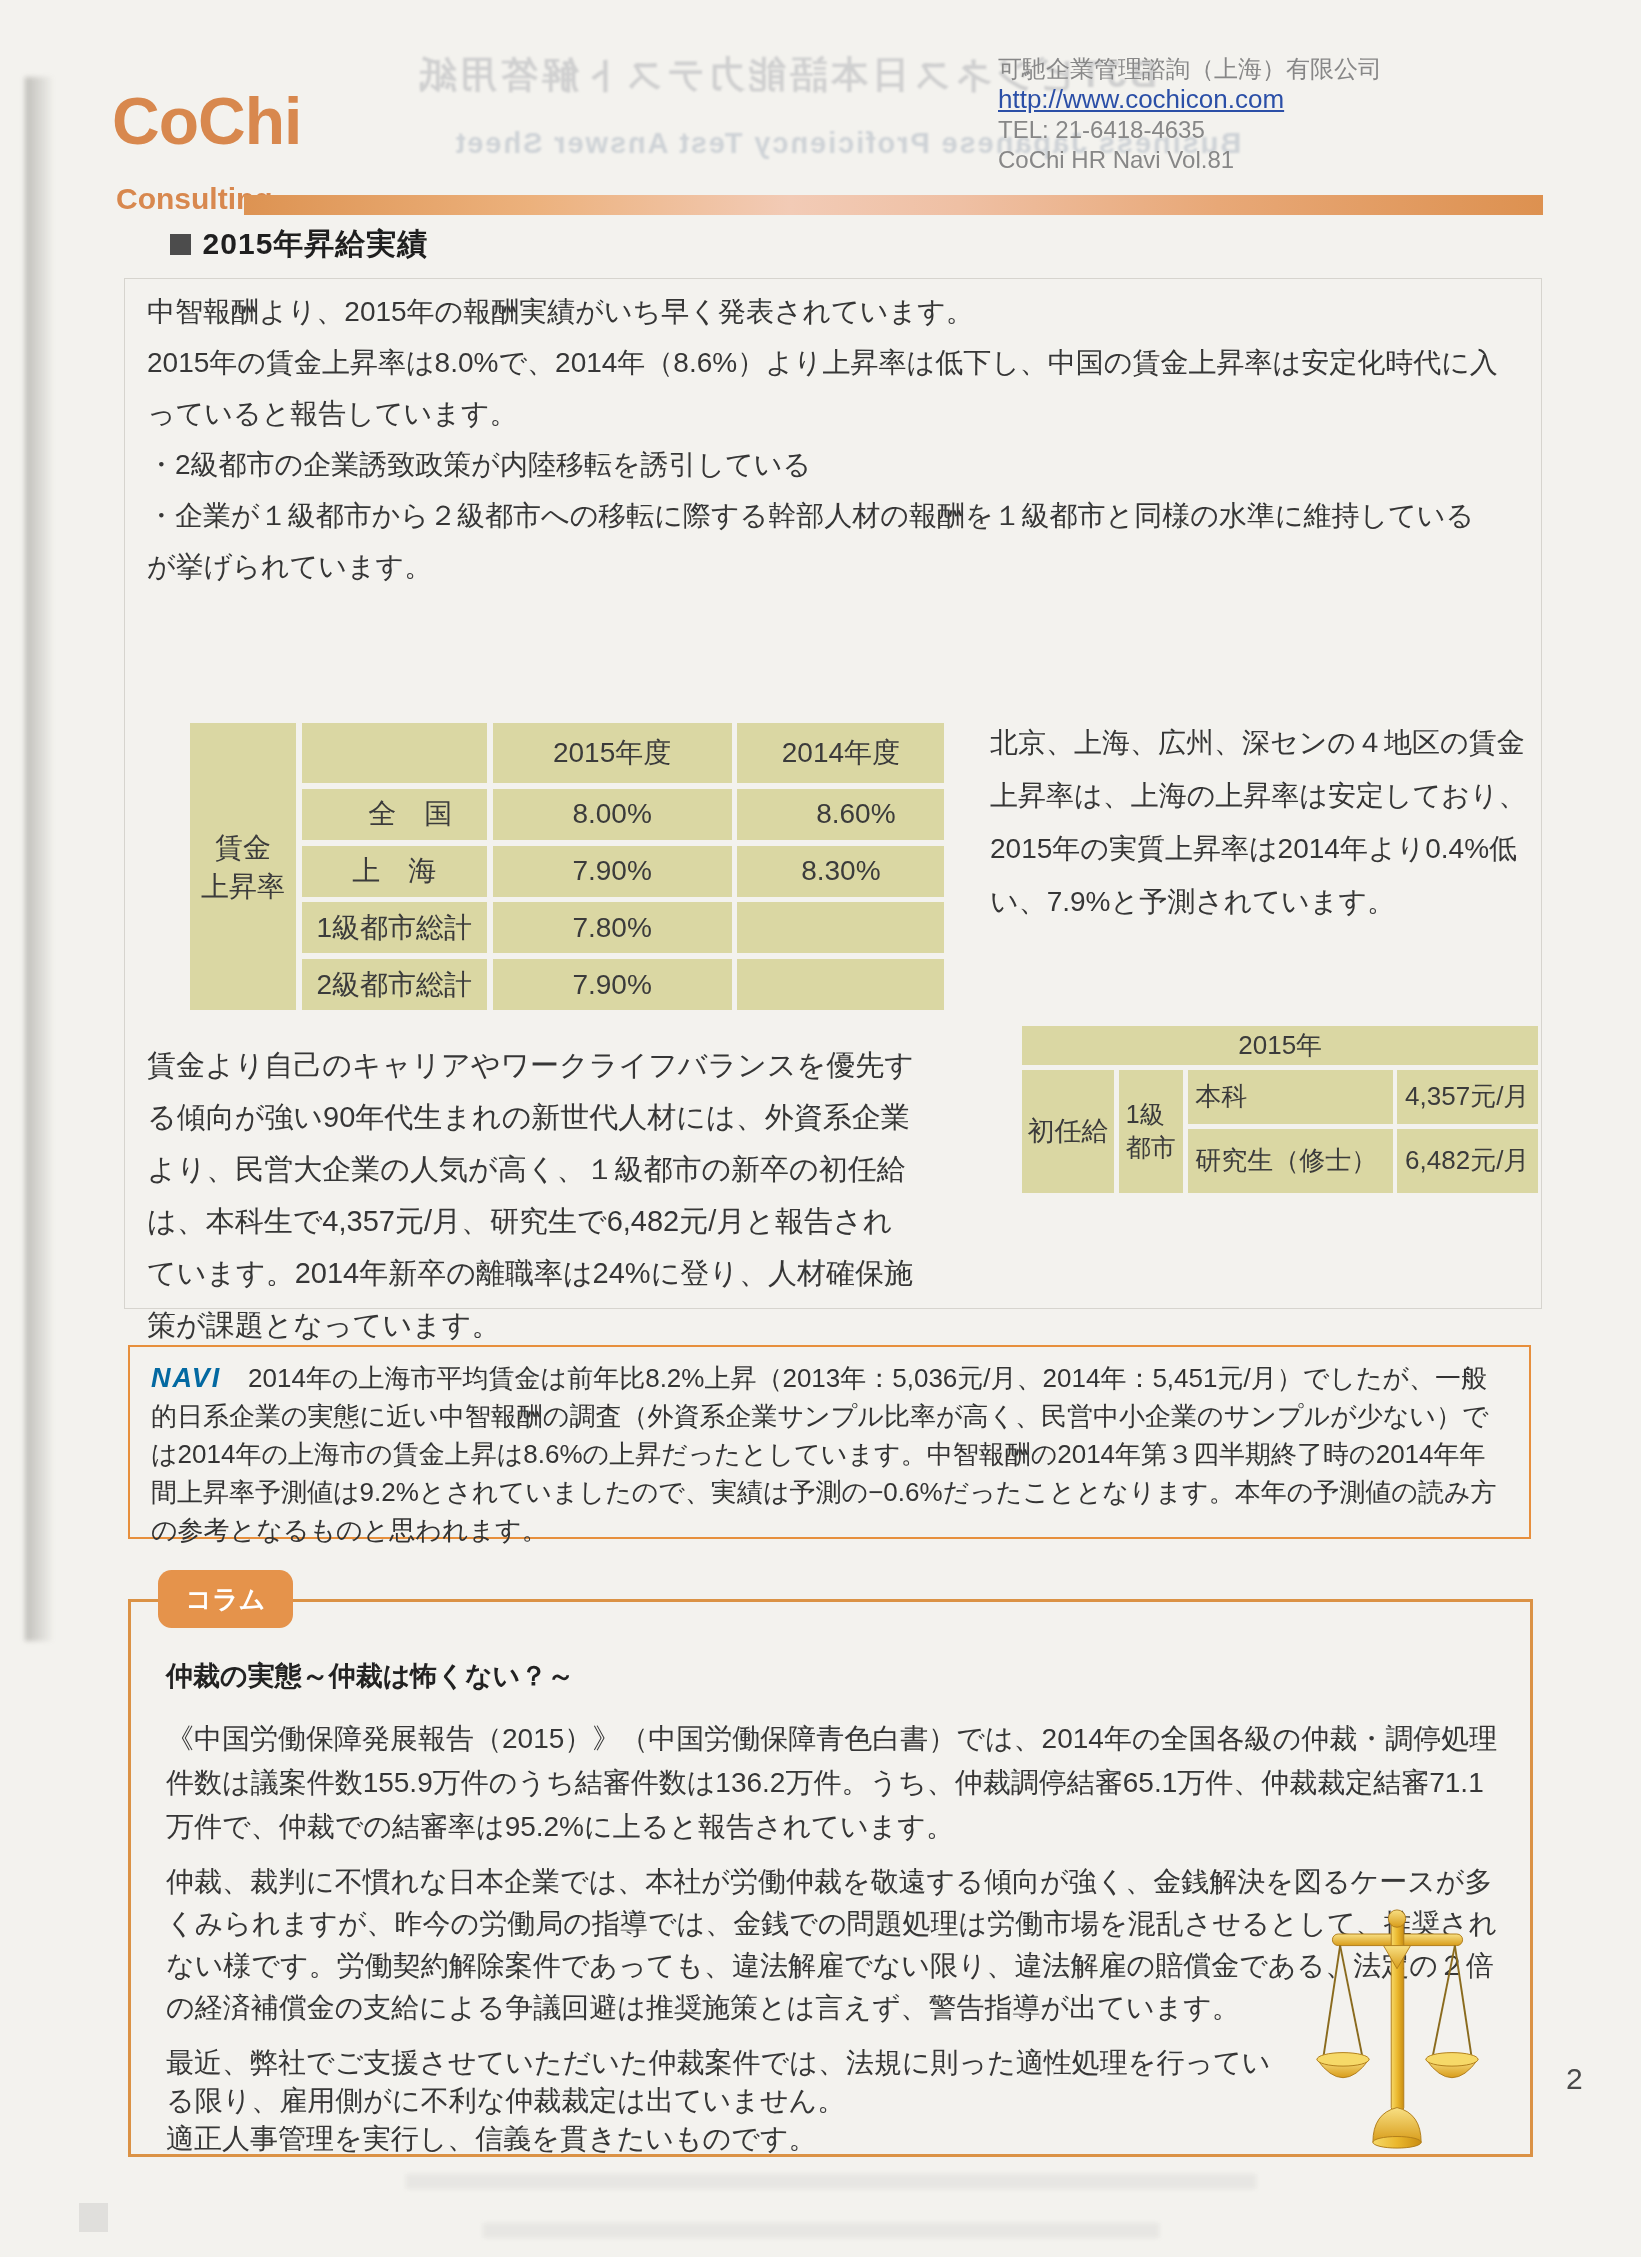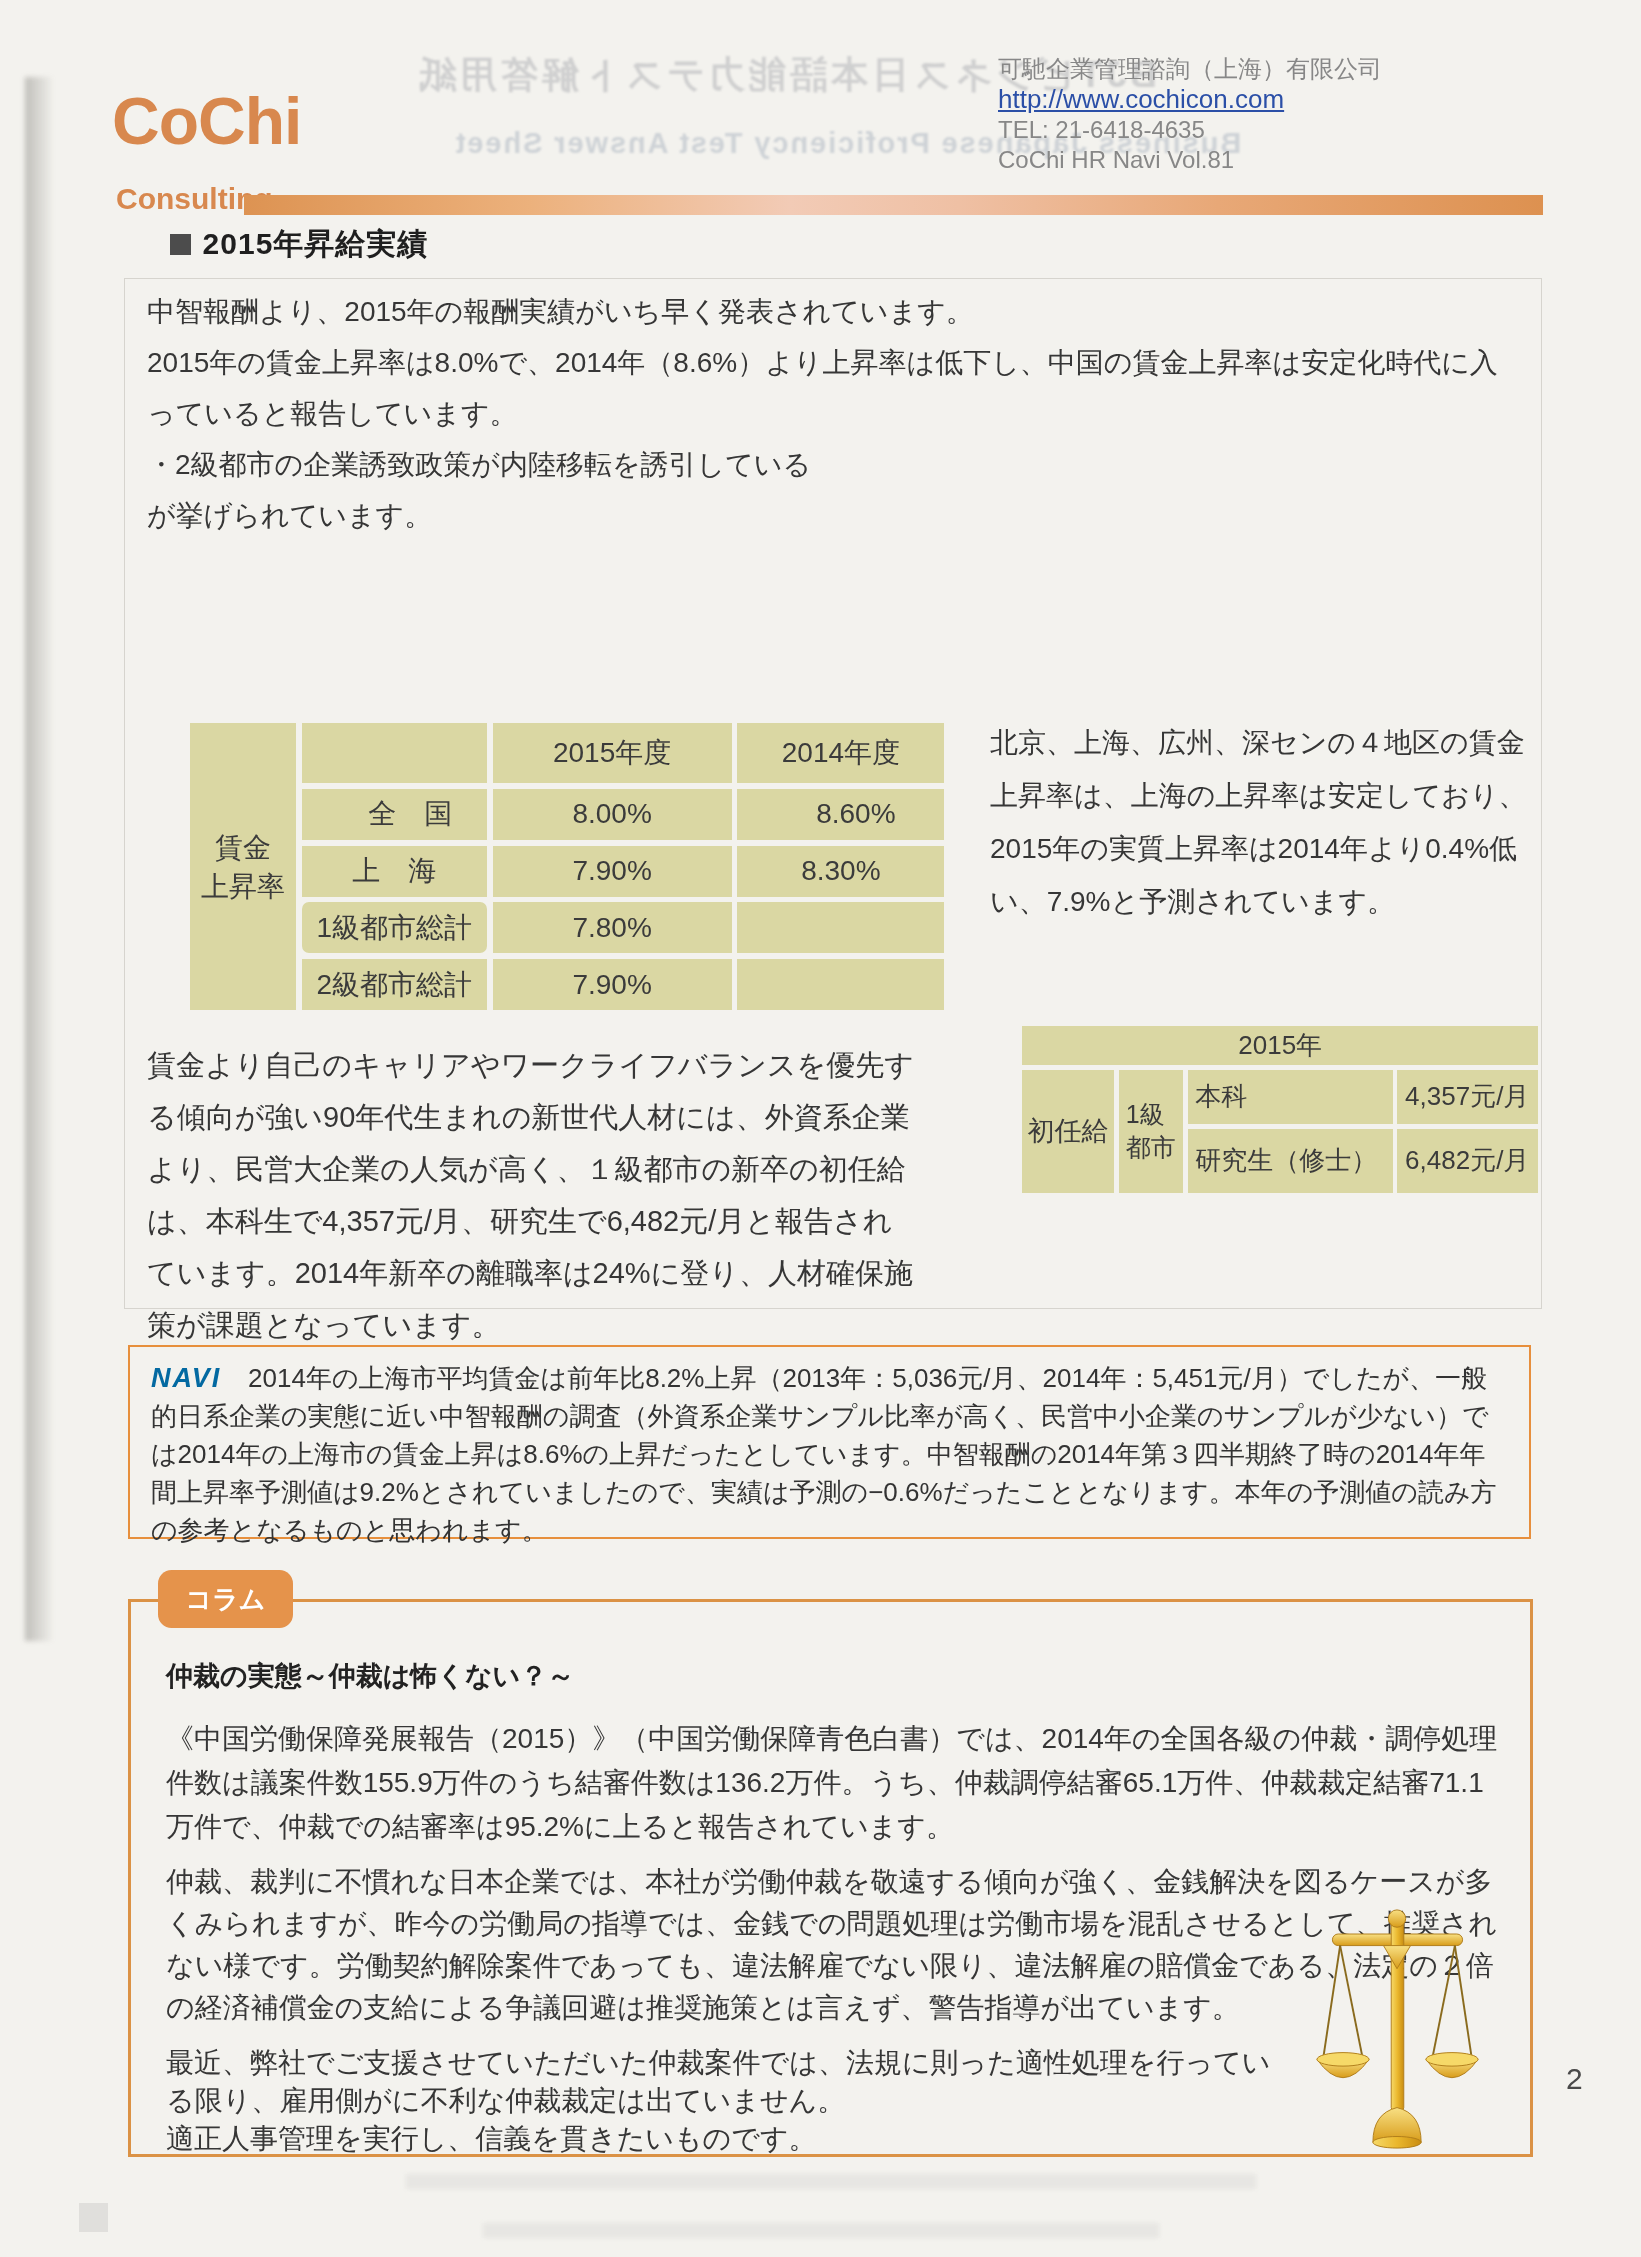--- a/index.html
+++ b/index.html
@@ -105,39 +105,40 @@
     <div class="section-bullet"></div>
     <div class="section-title">2015年昇給実績</div>
   </div>
 
   <div class="content-frame"></div>
 
   <div class="intro">
     <div>中智報酬より、2015年の報酬実績がいち早く発表されています。</div>
     <div>2015年の賃金上昇率は8.0%で、2014年（8.6%）より上昇率は低下し、中国の賃金上昇率は安定化時代に入っていると報告しています。</div>
     <div>・2級都市の企業誘致政策が内陸移転を誘引している</div>
+    <div>・企業が１級都市から２級都市への移転に際する幹部人材の報酬を１級都市と同様の水準に維持している</div>
     <div>が挙げられています。</div>
   </div>
 
   <div class="wage-table">
     <div class="cell rowhead pre">賃金
 上昇率</div>
     <div class="cell" style="grid-column:2; grid-row:1;"></div>
     <div class="cell" style="grid-column:3; grid-row:1;">2015年度</div>
     <div class="cell" style="grid-column:4; grid-row:1;">2014年度</div>
 
     <div class="cell" style="grid-column:2; grid-row:2;padding-left:32px;">全　国</div>
     <div class="cell" style="grid-column:3; grid-row:2;">8.00%</div>
     <div class="cell" style="grid-column:4; grid-row:2;padding-left:30px;">8.60%</div>
 
     <div class="cell" style="grid-column:2; grid-row:3;">上　海</div>
     <div class="cell" style="grid-column:3; grid-row:3;">7.90%</div>
     <div class="cell" style="grid-column:4; grid-row:3;">8.30%</div>
 
-    <div class="cell" style="grid-column:2; grid-row:4;border-radius:7px;">1級都市総計</div>
+    <div class="cell" style="grid-column:2; grid-row:4;">1級都市総計</div>
     <div class="cell" style="grid-column:3; grid-row:4;">7.80%</div>
     <div class="cell" style="grid-column:4; grid-row:4;"></div>
 
     <div class="cell" style="grid-column:2; grid-row:5;">2級都市総計</div>
     <div class="cell" style="grid-column:3; grid-row:5;">7.90%</div>
     <div class="cell" style="grid-column:4; grid-row:5;"></div>
   </div>
 
   <div class="side-note">北京、上海、広州、深センの４地区の賃金上昇率は、上海の上昇率は安定しており、2015年の実質上昇率は2014年より0.4%低い、7.9%と予測されています。</div>
 

